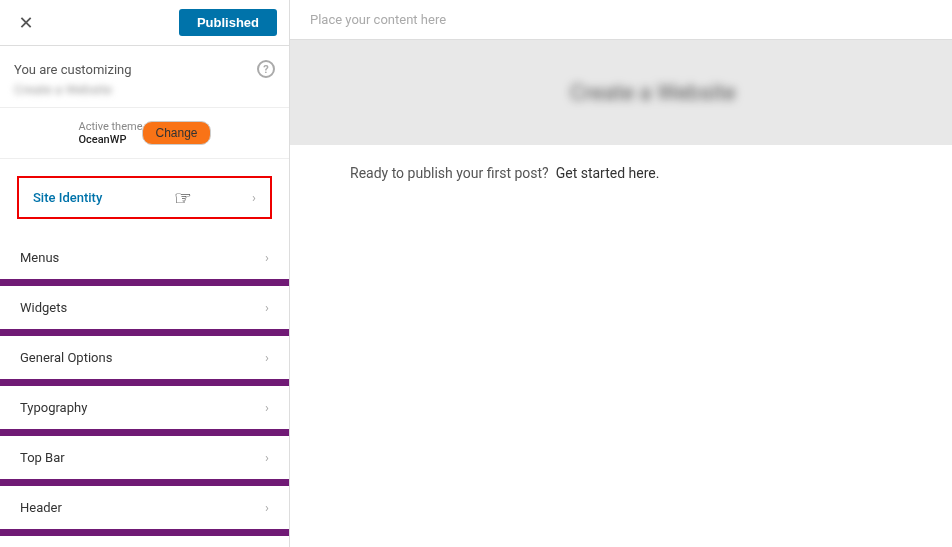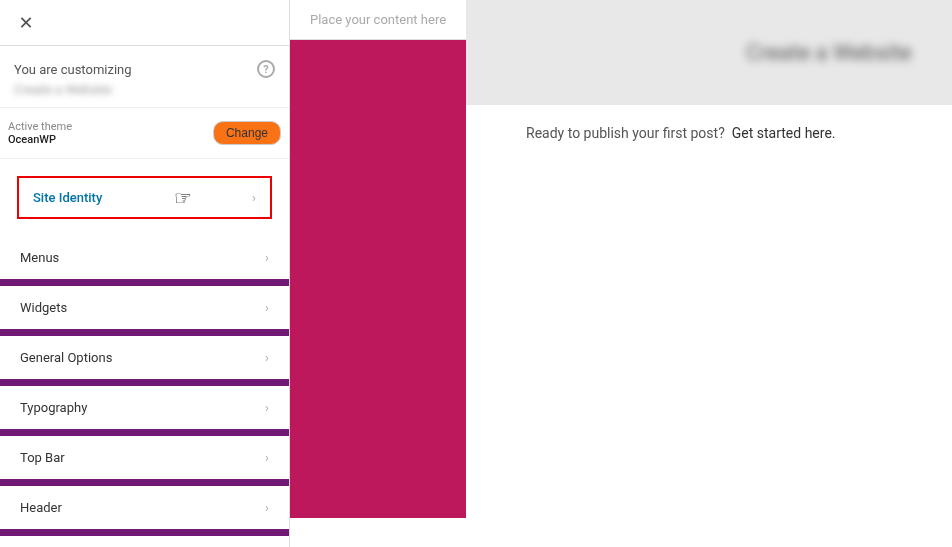--- a/index.html
+++ b/index.html
@@ -91,21 +91,21 @@
       filter: blur(3px);
       user-select: none;
     }
 
     
     .active-theme-section {
       padding: 12px 8px;
       border-bottom: 1px solid #eee;
       display: flex;
       align-items: center;
-      justify-content: space-between;
+      justify-content: center;
     }
     .active-theme-info {}
     .active-theme-label {
       font-size: 11px;
       color: #888;
     }
     .active-theme-name {
       font-size: 11px;
       color: #222;
       font-weight: 500;
@@ -167,21 +167,21 @@
       pointer-events: none;
     }
 
     
     .main-content {
       flex: 1;
       height: 518px;
       background: #be185d;
       overflow: hidden;
       display: flex;
-      flex-direction: row;
+      flex-direction: column;
     }
 
     .content-bar {
       background: #fff;
       border-bottom: 1px solid #ddd;
       padding: 10px 20px;
       font-size: 13px;
       color: #aaa;
       height: 40px;
       display: flex;
@@ -238,20 +238,21 @@
   </style>
 </head>
 <body>
 
 <div class="sidebar">
 
   <div class="sidebar-topbar">
     <button class="close-btn">
       <span>✕</span>
     </button>
+    <button class="published-btn">Published</button>
   </div>
 
   <div class="customizing-section">
     <div class="customizing-label">
       <span>You are customizing</span>
       <div class="help-icon">?</div>
     </div>
     <div class="site-name-blurred">Create a Website</div>
   </div>
 

